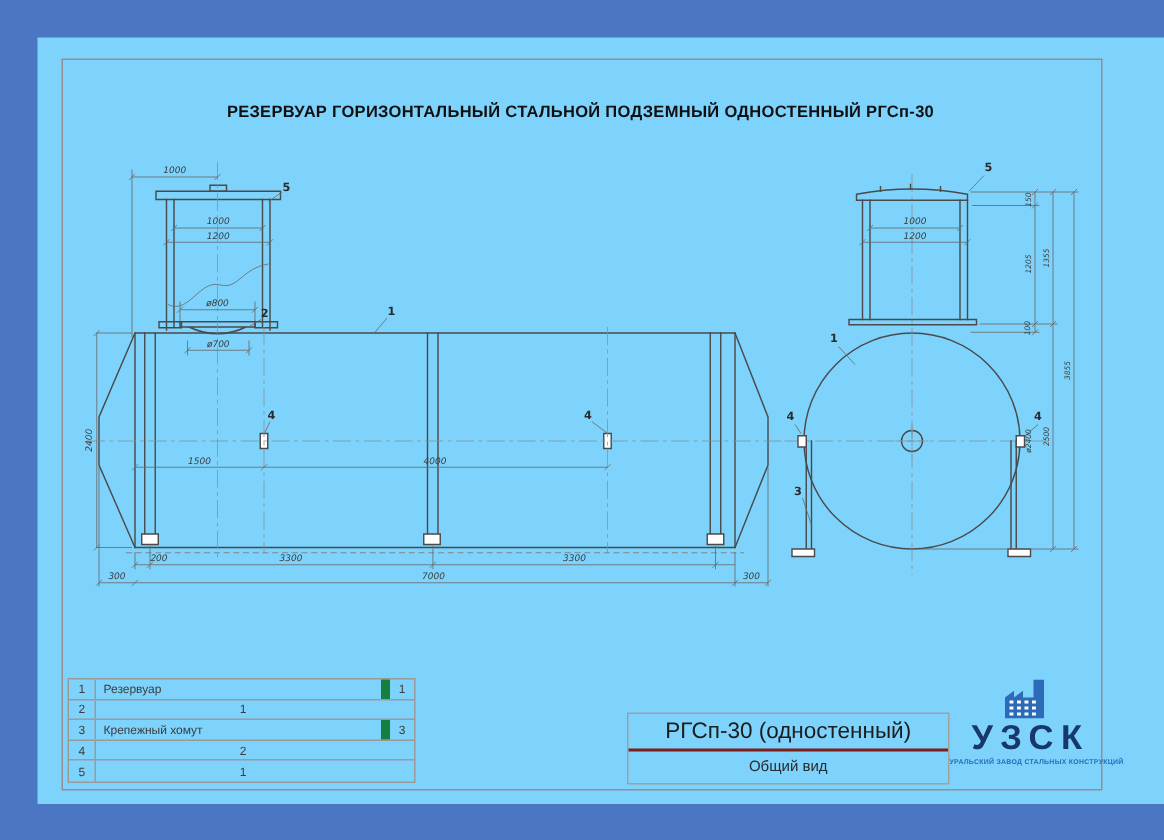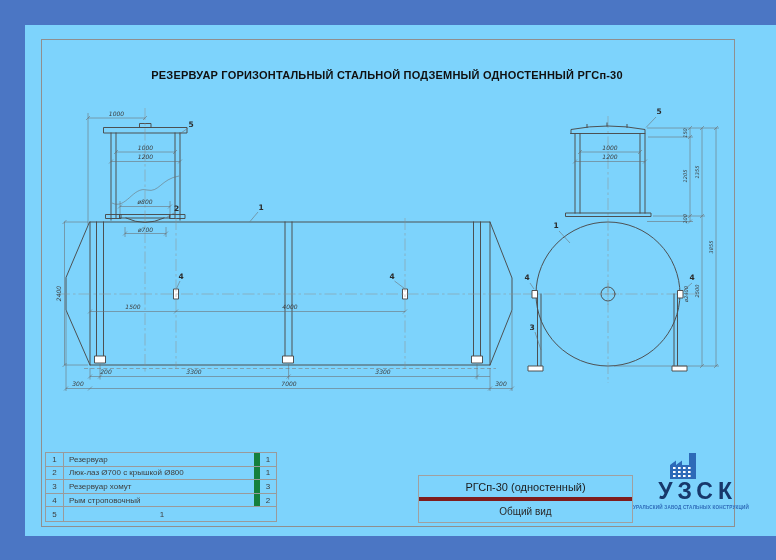--- a/index.html
+++ b/index.html
@@ -33,27 +33,27 @@
   .pt-no,.pt-qty{text-align:center;border-right:1px solid #9a9a9a;height:100%;
     display:flex;align-items:center;justify-content:center;box-sizing:border-box;}
   .pt-qty{border-right:none;}
   .pt-name{padding-left:5px;border-right:6px solid #15803d;height:100%;
     display:flex;align-items:center;box-sizing:border-box;white-space:nowrap;overflow:hidden;}
 
   .title-block{
     position:absolute;left:393px;top:450px;width:215px;height:48px;
     border:1px solid #a0a0a0;box-sizing:border-box;
   }
-  .tb-model{height:25px;border-bottom:4px solid #7f1d1d;box-sizing:border-box;
+  .tb-model{height:25px;border-bottom:2px solid #7f1d1d;box-sizing:border-box;
     display:flex;align-items:center;justify-content:center;
-    font-size:11px;color:#1c1c1c;}
+    font-size:15px;color:#1c1c1c;}
   .tb-view{height:21px;display:flex;align-items:center;justify-content:center;
     font-size:10px;color:#2a2a2a;}
 
-  .logo{position:absolute;left:608px;top:428px;width:104px;text-align:right;}
+  .logo{position:absolute;left:608px;top:428px;width:104px;text-align:center;}
   .logo-icon{display:block;margin:0 auto 1px auto;}
   .logo-abbr{
     font-size:23px;font-weight:700;color:#17386b;letter-spacing:5px;
     line-height:23px;margin-left:4px;
   }
   .logo-sub{
     font-size:4.6px;font-weight:700;color:#2d6ab8;letter-spacing:0.2px;
     white-space:nowrap;margin-top:2px;
   }
 </style>
@@ -164,31 +164,29 @@
   </svg>
 
   <div class="parts-table">
     <div class="pt-row">
       <div class="pt-no">1</div>
       <div class="pt-name">Резервуар</div>
       <div class="pt-qty">1</div>
     </div>
     <div class="pt-row">
       <div class="pt-no">2</div>
-      <div class="pt-name">Люк-лаз Ø700 с крышкой Ø800</div>
       <div class="pt-qty">1</div>
     </div>
     <div class="pt-row">
       <div class="pt-no">3</div>
-      <div class="pt-name">Резервуар хомут</div>
+      <div class="pt-name">Крепежный хомут</div>
       <div class="pt-qty">3</div>
     </div>
     <div class="pt-row">
       <div class="pt-no">4</div>
-      <div class="pt-name">Рым строповочный</div>
       <div class="pt-qty">2</div>
     </div>
     <div class="pt-row">
       <div class="pt-no">5</div>
       <div class="pt-qty">1</div>
     </div>
   </div>
 
   <div class="title-block">
     <div class="tb-model">РГСп-30 (одностенный)</div>

